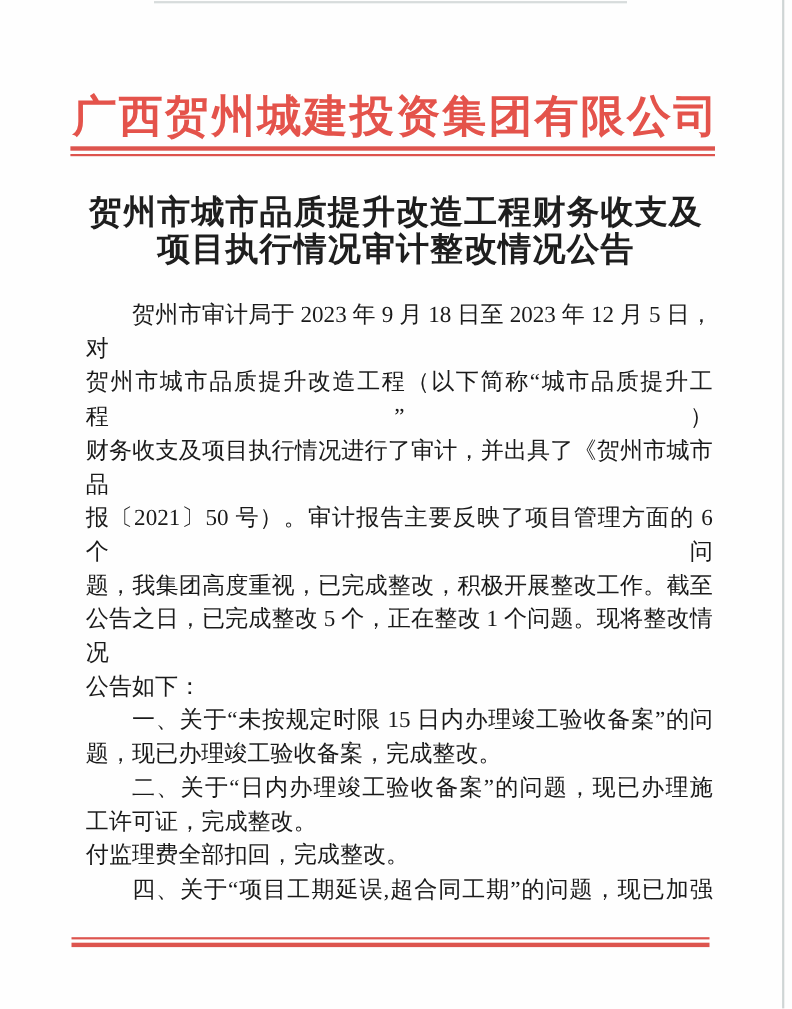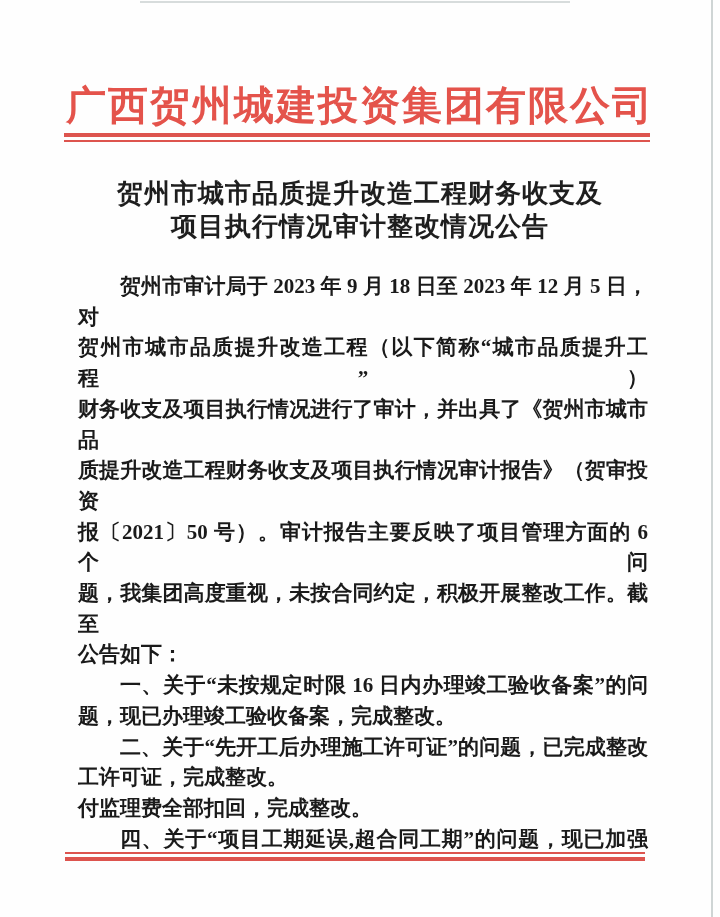--- a/index.html
+++ b/index.html
@@ -32,37 +32,36 @@
   .rule{position:absolute;left:64px;width:586px;}
   .rule .thick{height:4px;background:var(--red-rule,#dd544e);}
   .rule .gap{height:3px;background:transparent;}
   .rule .thin{height:2px;background:var(--red-rule,#dd544e);}
   .rule-top{top:133px;}
   .rule-bottom{top:852px;left:65px;width:580px;}
   
   .doc-title{
     position:absolute;top:177px;left:0;width:100%;
     text-align:center;
-    font-size:26px;font-weight:bold;
+    font-size:30px;font-weight:bold;
     letter-spacing:1px;
     line-height:33px;
     color:#1e1e1e;
   }
   
   .body-text{
     position:absolute;top:271px;left:78px;width:570px;
     font-size:21px;
     line-height:30.7px;
     color:#1a1a1a;
   }
   .body-text .line{
     text-align:justify;
     text-align-last:justify;
     white-space:normal;
-    font-weight:bold;
   }
   .body-text .line.ind{text-indent:42px;}
   .body-text .line.pend{text-align-last:left;}
 </style>
 </head>
 <body>
 
 <div id="page">
 
   <div class="scan-edge-right"></div>
@@ -78,27 +77,27 @@
 
   <div class="doc-title">
     <div>贺州市城市品质提升改造工程财务收支及</div>
     <div>项目执行情况审计整改情况公告</div>
   </div>
 
   <div class="body-text">
     <div class="line ind">贺州市审计局于 2023 年 9 月 18 日至 2023 年 12 月 5 日，对</div>
     <div class="line">贺州市城市品质提升改造工程（以下简称“城市品质提升工程”）</div>
     <div class="line">财务收支及项目执行情况进行了审计，并出具了《贺州市城市品</div>
-    <div class="line">质提升改造工程财务收支及项目执行情况审计报告》（贺审投资</div>
     <div class="line">报〔2021〕50 号）。审计报告主要反映了项目管理方面的 6 个问</div>
-    <div class="line">题，我集团高度重视，未按合同约定，积极开展整改工作。截至</div>
+    <div class="line">题，我集团高度重视，已完成整改，积极开展整改工作。截至</div>
+    <div class="line">公告之日，已完成整改 5 个，正在整改 1 个问题。现将整改情况</div>
     <div class="line pend">公告如下：</div>
-    <div class="line ind">一、关于“未按规定时限 16 日内办理竣工验收备案”的问</div>
+    <div class="line ind">一、关于“未按规定时限 15 日内办理竣工验收备案”的问</div>
     <div class="line pend">题，现已办理竣工验收备案，完成整改。</div>
-    <div class="line ind">二、关于“先开工后办理施工许可证”的问题，已完成整改</div>
+    <div class="line ind">二、关于“日内办理竣工验收备案”的问题，现已办理施</div>
     <div class="line pend">工许可证，完成整改。</div>
     <div class="line pend">付监理费全部扣回，完成整改。</div>
     <div class="line ind">四、关于“项目工期延误,超合同工期”的问题，现已加强</div>
 
   </div>
 
   <div class="rule rule-bottom">
     <div class="thin"></div>
     <div class="gap"></div>
     <div class="thick"></div>

